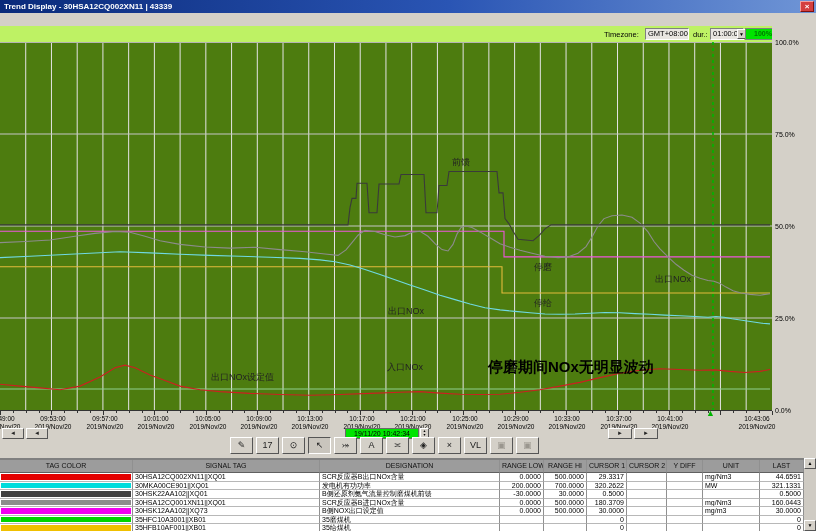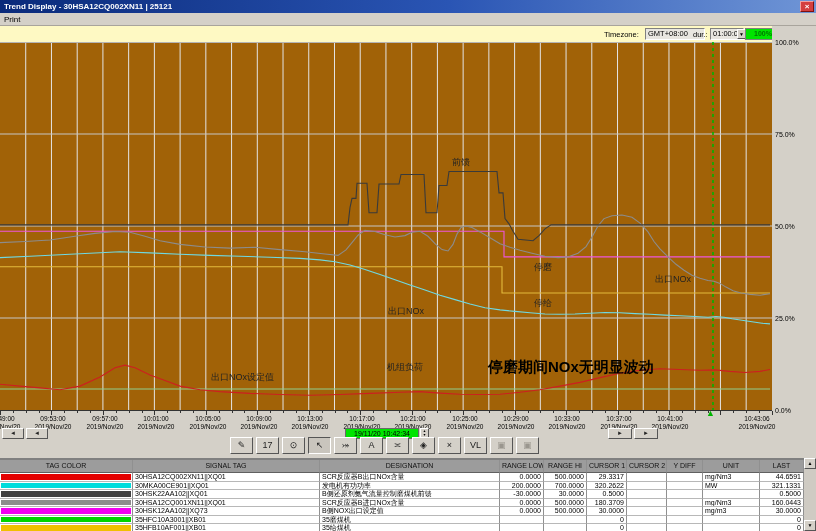--- a/index.html
+++ b/index.html
@@ -10,32 +10,32 @@
   #titlebar{position:absolute;left:0;top:0;width:816px;height:13px;
     background:linear-gradient(90deg,#0a2a7a,#2a55b4 55%,#6f95d6);color:#fff;
     font-weight:bold;font-size:8px;line-height:13px;padding-left:4px;}
   #closebtn{position:absolute;right:2px;top:1px;width:14px;height:11px;background:#d43f3f;
     border:1px solid;border-color:#f2a0a0 #7a1010 #7a1010 #f2a0a0;color:#fff;font-size:8px;
     line-height:9px;text-align:center;font-weight:bold;}
   
   #menubar{position:absolute;left:0;top:13px;width:816px;height:13px;background:#d4d0c8;
     border-bottom:1px solid #a8a49c;line-height:13px;padding-left:4px;}
   
-  #topbar{position:absolute;left:0;top:26px;width:816px;height:16px;background:#fef9c3;}
+  #topbar{position:absolute;left:0;top:26px;width:816px;height:16px;background:#bef264;}
   .toplabel{position:absolute;top:4px;font-size:7.5px;}
   .sunken{position:absolute;top:2px;height:12px;background:#e8e6e0;border:1px solid;
     border-color:#808080 #fff #fff #808080;font-size:7.5px;line-height:10px;padding:0 2px;}
   .ddarrow{display:inline-block;width:9px;height:10px;background:#d4d0c8;border:1px solid;
     border-color:#fff #555 #555 #fff;font-size:5px;text-align:center;line-height:9px;margin-left:2px;}
   #progressbox{position:absolute;left:745px;top:2px;width:36px;height:12px;background:#00e400;
     border:1px solid #808080;color:#007800;font-size:7px;text-align:center;line-height:10px;font-weight:bold;}
   .minibtn{position:absolute;top:2px;height:13px;background:#d4d0c8;border:1px solid;
     border-color:#fff #555 #555 #fff;font-size:8px;text-align:center;line-height:11px;}
   
-  #chartregion{position:absolute;left:0;top:42px;width:772px;height:384px;background:#a16207;}
+  #chartregion{position:absolute;left:0;top:42px;width:772px;height:384px;background:#4d7c0f;}
   #rightmargin{position:absolute;left:772px;top:26px;width:44px;height:400px;background:#d4d0c8;}
   .ylab{position:absolute;left:3px;font-size:7px;}
   .anno{position:absolute;font-size:9px;color:#222;white-space:nowrap;}
   .anno.bold{font-weight:bold;font-size:15px;color:#000;}
   
   #xaxis{position:absolute;left:0;top:410px;width:772px;height:26px;border-top:1px solid #333;background:#d4d0c8;}
   .tick{position:absolute;top:0;width:1px;background:#333;}
   .xlab{position:absolute;top:4px;font-size:6.5px;line-height:7.5px;text-align:center;
     transform:translateX(-50%);white-space:pre;}
   #cursor-flag{position:absolute;left:706px;top:408px;color:#00b400;font-size:9px;}
@@ -60,31 +60,28 @@
   #vscroll{position:absolute;left:804px;top:458px;width:12px;height:73px;background:#cfcbc3;}
   .scrollbtn{position:absolute;left:0;width:12px;height:11px;background:#d4d0c8;border:1px solid;
     border-color:#fff #555 #555 #fff;font-size:5px;text-align:center;line-height:9px;}
 </style>
 </head>
 <body>
 
 <div id="win">
 
   <div id="titlebar">
-    <span>Trend Display - 30HSA12CQ002XN11 | 25121</span>
+    <span>Trend Display - 30HSA12CQ002XN11 | 43339</span>
     <div id="closebtn">×</div>
   </div>
 
-  <div id="menubar">
-    <span>Print</span>
-  </div>
 
   <div id="topbar">
     <span class="toplabel" style="left:604px">Timezone:</span>
-    <span class="sunken" style="left:645px;width:60px">GMT+08:00</span>
+    <span class="sunken" style="left:645px;width:44px">GMT+08:00</span>
     <span class="toplabel" style="left:693px">dur.:</span>
     <span class="sunken" style="left:710px;width:34px"><span>01:00:00</span></span>
     <span class="ddarrow" style="position:absolute;left:735px;top:3px">▼</span>
     <div id="progressbox">100%</div>
     <div class="minibtn" style="left:786px;width:15px"></div>
     <div class="minibtn" style="left:803px;width:13px">A</div>
   </div>
 
   <div id="chartregion">
     <svg id="plot-svg" width="772" height="368">
@@ -128,21 +125,21 @@
         <polyline points="0,342.2 20,344.1 40,345.9 60,347.8 80,344.1 100,334.9 115,325.7 125,323.1 135,325.7 150,333.0 165,338.6 180,344.1 200,347.8 220,349.6 250,351.4 280,352.5 310,353.3 340,352.5 370,351.4 400,350.3 420,349.6 440,351.1 460,352.2 480,352.5 500,352.2 520,350.3 540,347.8 560,344.1 580,340.4 600,335.6 620,331.2 640,328.3 660,326.8 680,327.5 700,328.3 715,327.9 730,329.4 745,330.5 760,329.4 770,327.5" fill="none" stroke="#cc2020" stroke-width="1.1"></polyline>
         <polyline points="0,200.6 25,199.5 50,198.0 75,194.3 95,191.4 115,189.5 130,190.3 145,194.3 160,198.7 180,202.4 205,205.0 230,206.1 255,205.3 280,207.6 305,209.8 325,212.0 338,213.4 346,207.9 352,200.6 358,193.2 365,188.4 375,189.5 385,192.8 395,195.0 405,193.6 412,190.3 420,189.2 428,194.3 435,201.7 442,207.6 448,209.0 453,202.4 457,192.1 461,185.5 466,184.0 472,185.5 480,189.9 490,195.8 500,201.7 510,205.3 520,208.3 532,211.2 545,214.2 558,215.6 568,214.9 578,211.2 586,204.6 592,195.0 598,184.0 604,176.6 612,173.7 622,173.0 632,175.2 640,181.1 648,189.9 654,199.5 660,206.8 668,214.9 676,222.3 684,228.2 692,233.3 700,236.3 708,238.5 714,239.2 720,241.4 726,245.1 733,248.8 741,251.0 750,252.4 760,253.2 770,251.7" fill="none" stroke="#8c8c8c" stroke-width="1.1"></polyline>
         <polyline points="0,182.9 348,182.9 350,165.6 352,156.4 356,156.4 357,141.3 367,141.3 369,170.8 377,170.8 379,142.0 399,142.0 401,132.5 424,132.5 426,170.8 437,170.8 439,143.5 447,143.5 449,129.5 497,129.5 499,150.9 503,150.9 505,176.6 509,181.8 513,189.2 518,197.2 533,198.7 539,193.6 545,186.9 551,182.9 770,182.9" fill="none" stroke="#3a3a3a" stroke-width="1.1"></polyline>
         <line x1="713" y1="0" x2="713" y2="368" stroke="#00b400" stroke-width="1.6" stroke-dasharray="3,3"></line>
       </svg>
     <div id="annos">
         <div class="anno" style="left: 452px; top: 114px;">前馈</div>
         <div class="anno" style="left: 534px; top: 219px;">停磨</div>
         <div class="anno" style="left: 534px; top: 255px;">停给</div>
         <div class="anno" style="left: 388px; top: 263px;">出口NOx</div>
-        <div class="anno" style="left: 387px; top: 319px;">机组负荷</div>
+        <div class="anno" style="left: 387px; top: 319px;">入口NOx</div>
         <div class="anno" style="left: 211px; top: 329px;">出口NOx设定值</div>
         <div class="anno" style="left: 655px; top: 231px;">出口NOx</div>
         <div class="anno bold" style="left: 488px; top: 316px;">停磨期间NOx无明显波动</div>
       </div>
   </div>
 
   <div id="rightmargin">
       <div class="ylab" style="top: 13px;">100.0%</div>
       <div class="ylab" style="top: 105px;">75.0%</div>
       <div class="ylab" style="top: 197px;">50.0%</div>

